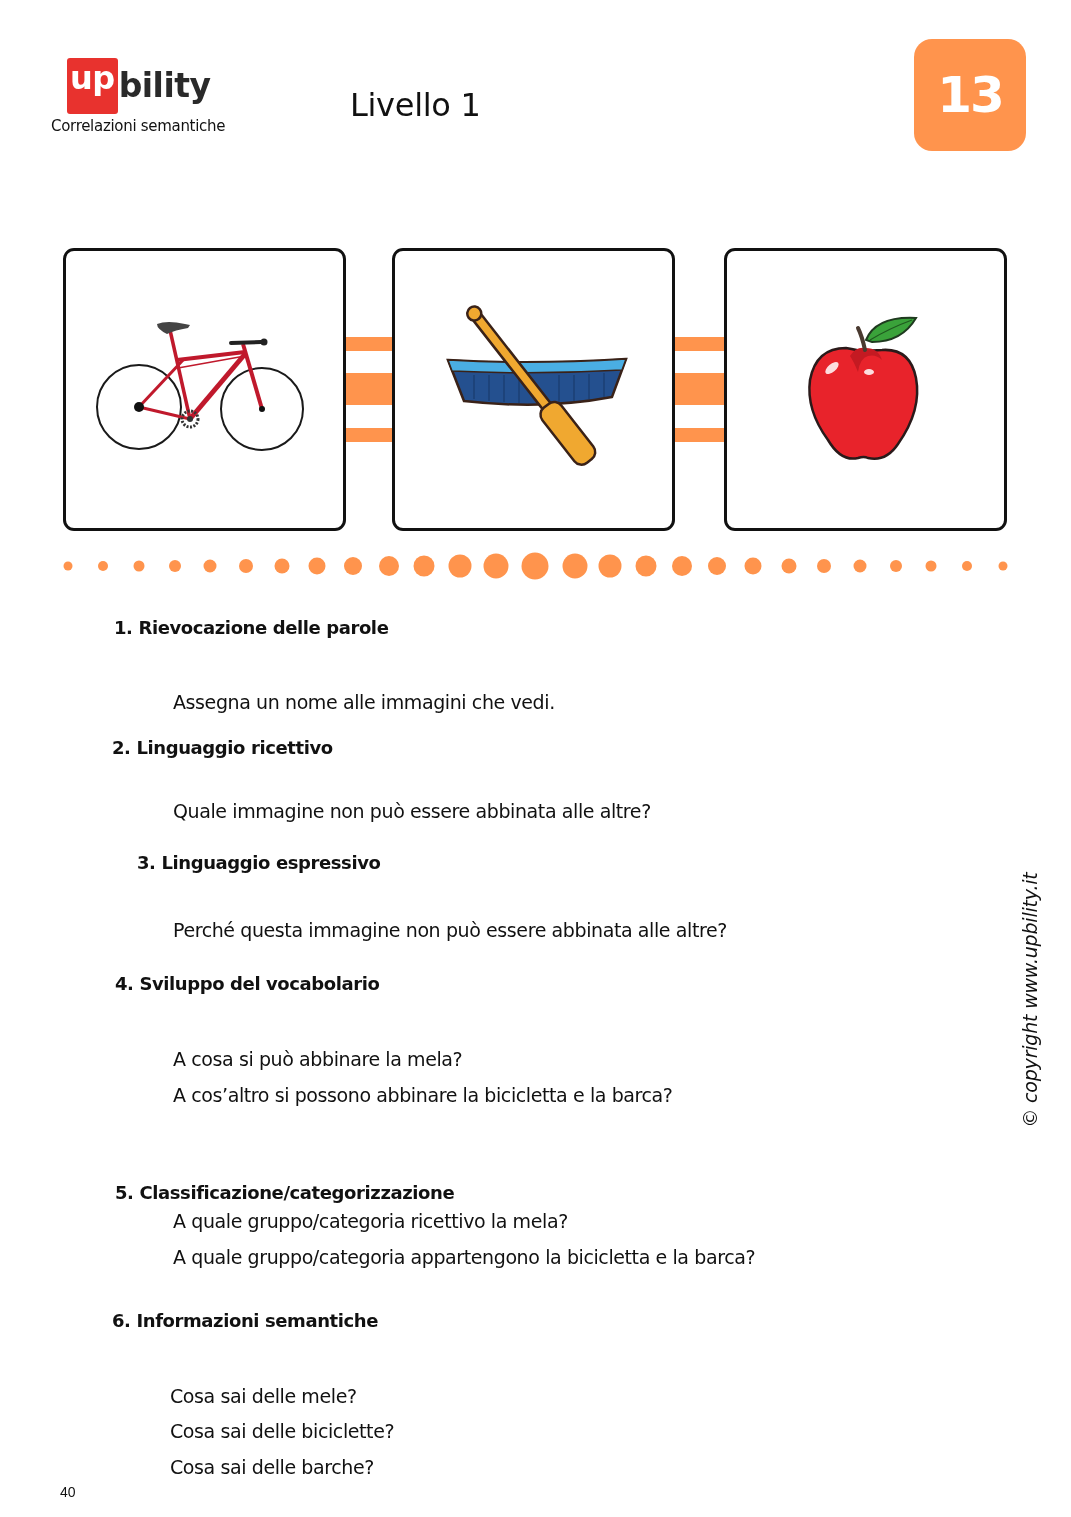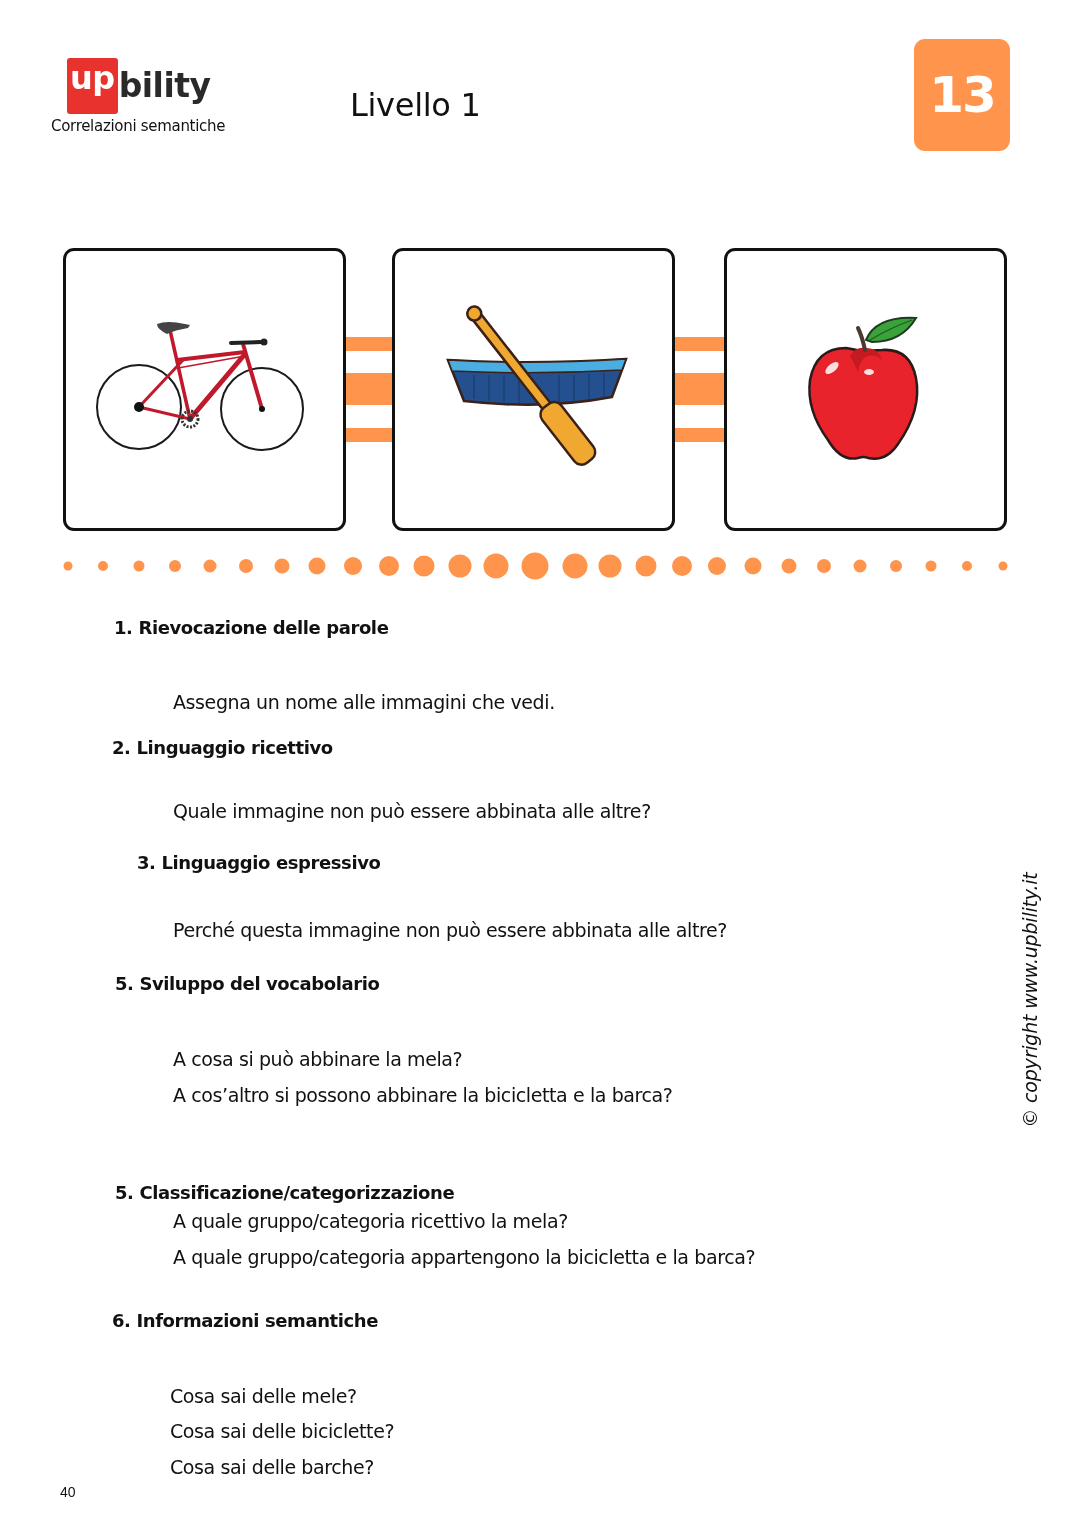--- a/index.html
+++ b/index.html
@@ -4,21 +4,21 @@
   <style>
     * { margin: 0; padding: 0; box-sizing: border-box; }
     html, body { width: 1071px; height: 1517px; background: #ffffff; overflow: hidden; }
     body { position: relative; font-family: "DejaVu Sans", sans-serif; color: #111; }
 
     .logo { position: absolute; left: 67px; top: 66px; height: 40px; display: flex; align-items: center; }
     .logo-up { background: #e8322e; color: #fff; font-family: "DejaVu Sans", sans-serif; font-weight: bold; font-size: 32px; line-height: 40px; height: 56px; padding: 0 3px 0 3px; border-radius: 3px; letter-spacing: -0.5px; }
     .logo-rest { color: #2a2a2a; font-family: "DejaVu Sans", sans-serif; font-weight: bold; font-size: 33px; line-height: 40px; letter-spacing: -0.5px; margin-left: 1px; }
     .subtitle { position: absolute; left: 51px; top: 117px; font-family: "DejaVu Sans", sans-serif; font-size: 15px; color: #111; letter-spacing: -0.3px; }
     .level { position: absolute; left: 350px; top: 86px; font-family: "DejaVu Sans", sans-serif; font-size: 32px; color: #111; letter-spacing: -0.3px; }
-    .badge { position: absolute; left: 914px; top: 39px; width: 96px; height: 112px; background: #ff944d; border-radius: 11px; display: flex; align-items: center; justify-content: center; color: #fff; font-family: "DejaVu Sans", sans-serif; font-weight: bold; font-size: 50px; letter-spacing: -2px; }
+    .badge { position: absolute; left: 914px; top: 39px; width: 112px; height: 112px; background: #ff944d; border-radius: 18px; display: flex; align-items: center; justify-content: center; color: #fff; font-family: "DejaVu Sans", sans-serif; font-weight: bold; font-size: 50px; letter-spacing: -2px; }
 
     .card { position: absolute; top: 248px; width: 283px; height: 283px; border: 3px solid #111; border-radius: 11px; background: #fff; display: flex; align-items: center; justify-content: center; }
     .card svg { display: block; }
     .connector { position: absolute; background: #ff944d; }
 
     .dots { position: absolute; left: 0; top: 566px; width: 1071px; height: 0; }
     .dot { position: absolute; border-radius: 50%; background: #ff944d; transform: translate(-50%, -50%); }
 
     .heading { position: absolute; font-family: "DejaVu Sans", sans-serif; font-weight: bold; font-size: 18px; color: #111; letter-spacing: -0.4px; }
     .line { position: absolute; font-family: "DejaVu Sans", sans-serif; font-size: 19px; color: #111; letter-spacing: -0.4px; margin-top: 17px; }
@@ -131,21 +131,21 @@
 
 <div class="heading" style="left:114px; top:617px;">1. Rievocazione delle parole</div>
 <div class="line" style="left:173px; top:674px;">Assegna un nome alle immagini che vedi.</div>
 
 <div class="heading" style="left:112px; top:737px;">2. Linguaggio ricettivo</div>
 <div class="line" style="left:173px; top:783px;">Quale immagine non può essere abbinata alle altre?</div>
 
 <div class="heading" style="left:114px; top:852px;margin-left:23px;">3. Linguaggio espressivo</div>
 <div class="line" style="left:173px; top:902px;">Perché questa immagine non può essere abbinata alle altre?</div>
 
-<div class="heading" style="left:115px; top:973px;">5. Sviluppo del vocabolario</div>
+<div class="heading" style="left:115px; top:973px;">4. Sviluppo del vocabolario</div>
 <div class="line" style="left:173px; top:1031px;">A cosa si può abbinare la mela?</div>
 <div class="line" style="left:173px; top:1067px;">A cos’altro si possono abbinare la bicicletta e la barca?</div>
 
 <div class="heading" style="left:115px; top:1135px;margin-top:47px;">5. Classificazione/categorizzazione</div>
 <div class="line" style="left:173px; top:1193px;">A quale gruppo/categoria ricettivo la mela?</div>
 <div class="line" style="left:173px; top:1229px;">A quale gruppo/categoria appartengono la bicicletta e la barca?</div>
 
 <div class="heading" style="left:112px; top:1310px;">6. Informazioni semantiche</div>
 <div class="line" style="left:170px; top:1368px;">Cosa sai delle mele?</div>
 <div class="line" style="left:170px; top:1403px;">Cosa sai delle biciclette?</div>

